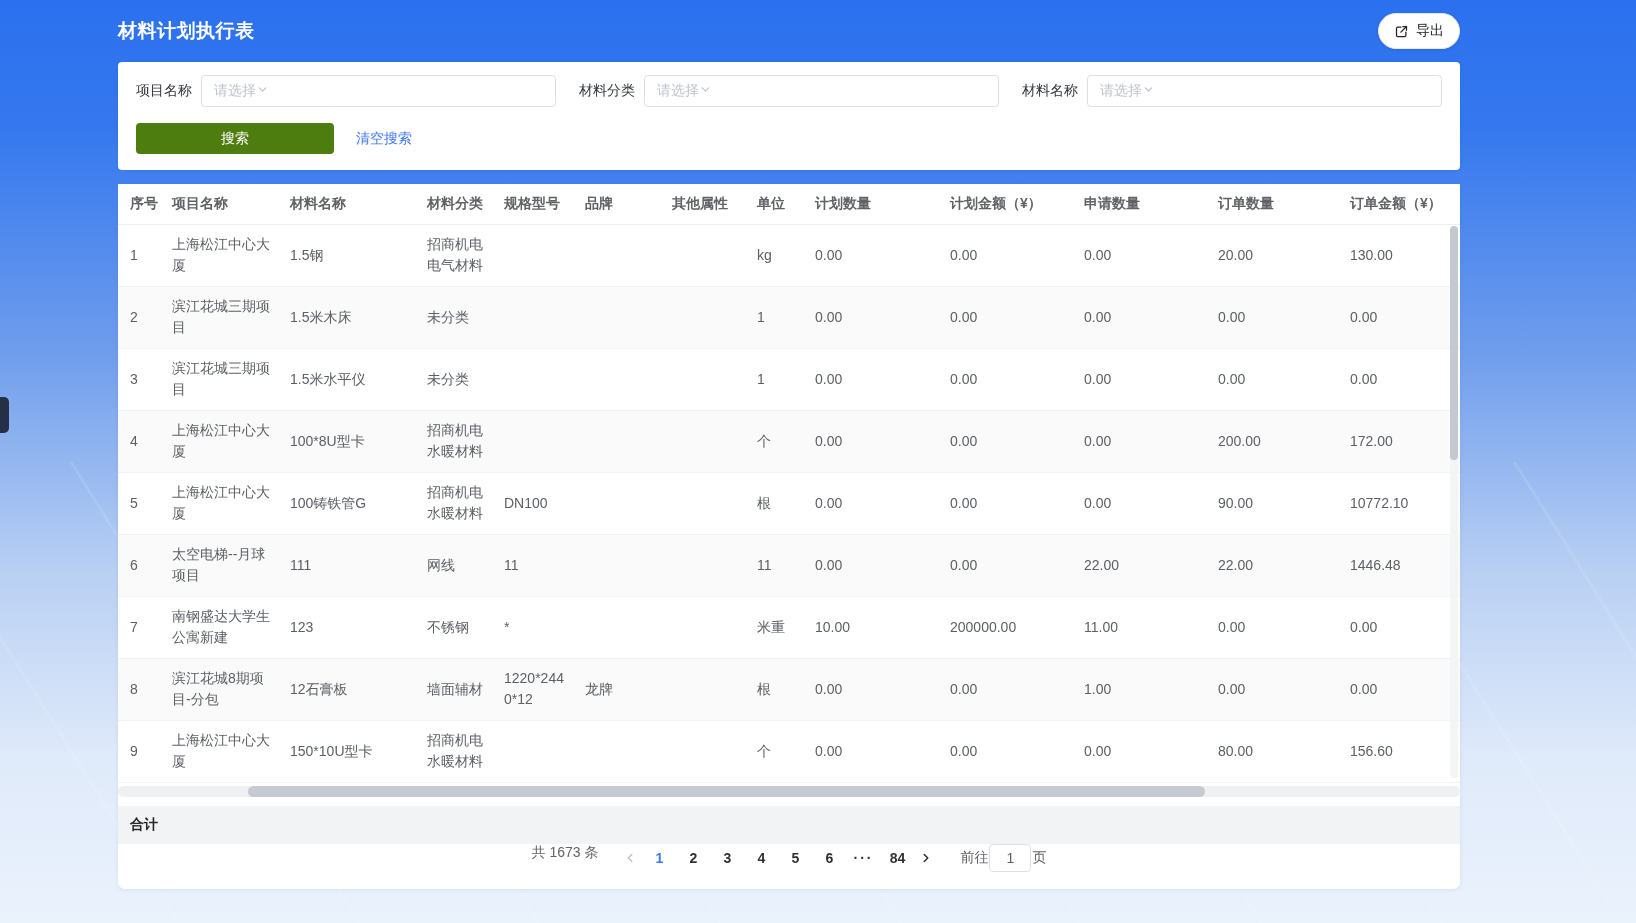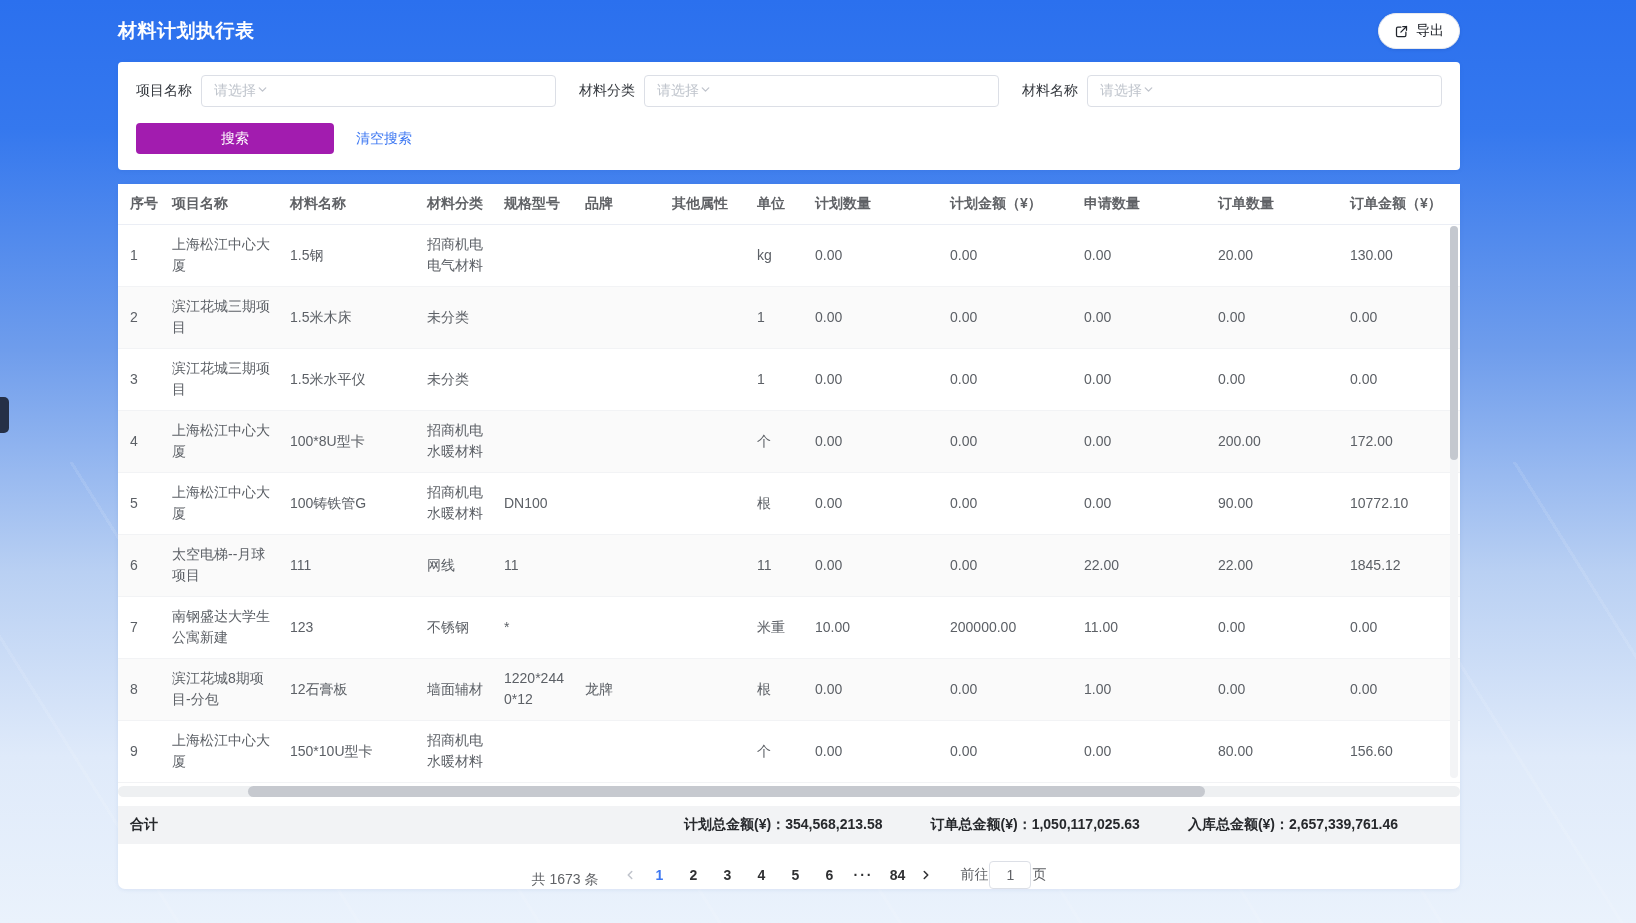--- a/index.html
+++ b/index.html
@@ -23,21 +23,21 @@
 
   
   .filter-card { background:#fff; border-radius:4px; padding:13px 18px 16px; box-shadow:0 1px 4px rgba(30,70,150,.08); }
   .filter-row { display:flex; align-items:center; gap:23px; }
   .filter-field { display:flex; align-items:center; gap:9px; flex:1; }
   .filter-field label { font-size:14px; color:#33373d; white-space:nowrap; }
   .select { flex:1; height:32px; border:1px solid #dcdfe6; border-radius:4px; background:#fff;
     display:flex; align-items:center; justify-content:flex-start; padding:0 12px; cursor:pointer; }
   .select .placeholder { font-size:14px; color:#bfc4cc; }
   .filter-actions { margin-top:16px; display:flex; align-items:center; gap:22px; }
-  .search-btn { width:198px; height:31px; background:#a21caf; border:none; border-radius:4px; color:#fff;
+  .search-btn { width:198px; height:31px; background:#4d7c0f; border:none; border-radius:4px; color:#fff;
     font-size:14px; cursor:pointer; font-family:inherit; }
   .clear-link { font-size:14px; color:#3e78f2; cursor:pointer; text-decoration:none; }
 
   
   .table-card { margin-top:14px; background:#fff; border-radius:7px; position:relative;
     box-shadow:0 1px 4px rgba(30,70,150,.08); }
   table { width:1342px; border-collapse:collapse; table-layout:fixed; }
   thead th { height:40px; text-align:left; padding:0 6px 0 12px; font-size:14px; font-weight:700;
     color:#606266; border-bottom:1px solid #ebeef5; background:#fff; white-space:nowrap; overflow:hidden; }
   tbody td { height:62px; padding:8px 8px 8px 12px; font-size:14px; color:#5c6066; line-height:21px;
@@ -49,21 +49,21 @@
   .vscrollbar .thumb { position:absolute; top:0; left:0; width:8px; height:234px; background:#c4c8cf; border-radius:4px; }
   .hscrollbar { position:relative; height:11px; margin-top:3px; background:#eef0f2; border-radius:6px; cursor:pointer; }
   .hscrollbar .thumb { position:absolute; top:0; left:130px; width:957px; height:11px; background:#c6c9cf; border-radius:6px; }
 
   .summary-row { margin-top:9px; height:38px; background:#f2f3f5; display:flex; align-items:center;
     padding:0 12px; font-size:14px; color:#26282c; }
   .summary-label { font-weight:700; }
   .summary-items { margin-left:auto; display:flex; gap:48px; padding-right:50px; font-weight:700; }
   .summary-items .item { white-space:nowrap; }
 
-  .pagination { height:45px; display:flex; align-items:flex-end; justify-content:center; font-size:14px; color:#606266; }
+  .pagination { height:45px; display:flex; align-items:flex-start; justify-content:center; font-size:14px; color:#606266; }
   .pg-total { margin-right:18px; }
   .pg-arrow { width:28px; height:28px; display:flex; align-items:center; justify-content:center;
     background:none; border:none; cursor:pointer; }
   .pg-arrow.prev { color:#c0c4cc; }
   .pg-arrow.next { color:#303133; }
   #page-numbers { display:flex; align-items:center; gap:4px; }
   .pg-num { min-width:30px; height:28px; line-height:28px; text-align:center; font-weight:700;
     color:#303133; cursor:pointer; }
   .pg-num.active { color:#3e78f2; }
   .pg-more { min-width:30px; text-align:center; color:#303133; font-weight:700; letter-spacing:2px; cursor:pointer; }
@@ -251,21 +251,21 @@
               <td>111</td>
               <td>网线</td>
               <td>11</td>
               <td></td>
               <td></td>
               <td>11</td>
               <td>0.00</td>
               <td>0.00</td>
               <td>22.00</td>
               <td>22.00</td>
-              <td>1845.12</td>
+              <td>1446.48</td>
             </tr>
             <tr>
               <td>7</td>
               <td>南钢盛达大学生公寓新建</td>
               <td>123</td>
               <td>不锈钢</td>
               <td>*</td>
               <td></td>
               <td></td>
               <td>米重</td>
@@ -310,25 +310,20 @@
 
       <div class="vscrollbar">
           <div class="thumb"></div>
         </div>
       <div class="hscrollbar">
           <div class="thumb"></div>
         </div>
 
       <div class="summary-row">
         <span class="summary-label">合计</span>
-        <div class="summary-items">
-          <span class="item"><span>计划总金额(¥)：</span><span>354,568,213.58</span></span>
-          <span class="item"><span>订单总金额(¥)：</span><span>1,050,117,025.63</span></span>
-          <span class="item"><span>入库总金额(¥)：</span><span>2,657,339,761.46</span></span>
-        </div>
       </div>
 
       <div class="pagination">
         <span class="pg-total">共 1673 条</span>
         <button class="pg-arrow prev">
           <svg width="14" height="14" viewBox="0 0 24 24" fill="none" stroke="currentColor" stroke-width="2.6" stroke-linecap="round" stroke-linejoin="round">
               <path d="m15 18-6-6 6-6"></path>
             </svg>
         </button>
         <div id="page-numbers">

